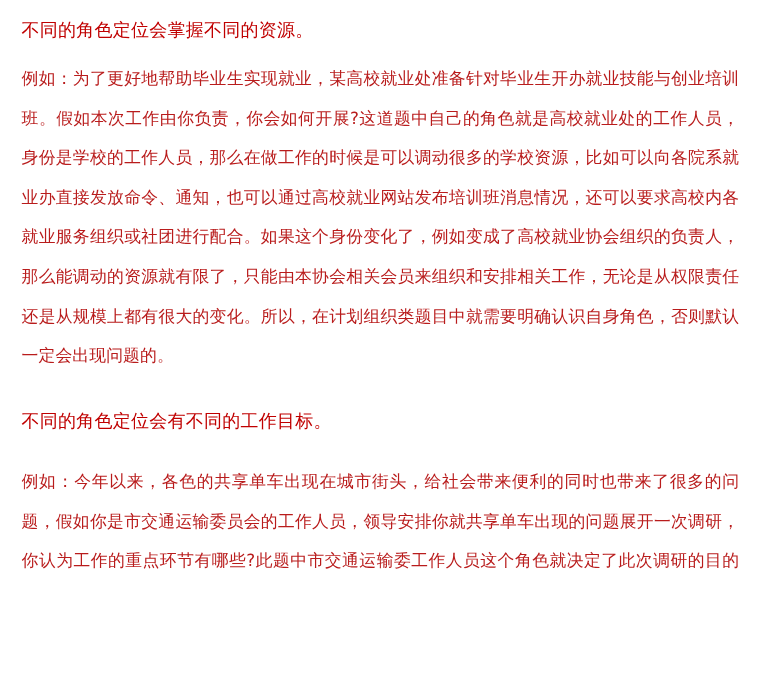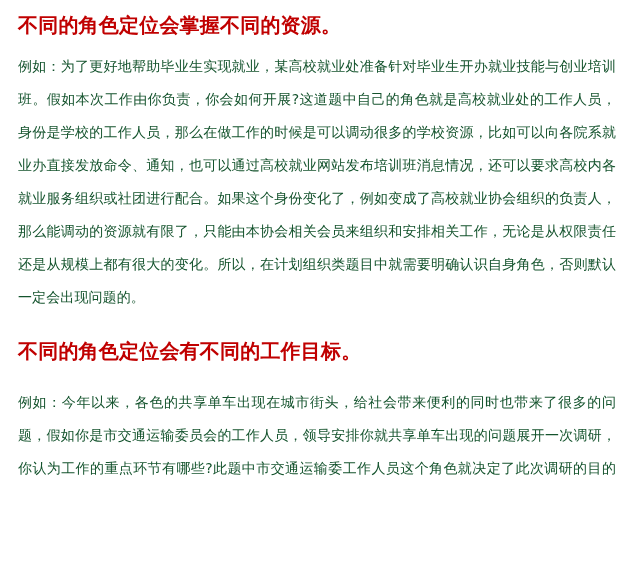--- a/index.html
+++ b/index.html
@@ -16,32 +16,32 @@
   }
   .page {
     width: 638px;
     height: 576px;
     box-sizing: border-box;
     padding: 14px 22px 0 18px;
     position: relative;
   }
   .heading {
     color: #c00000;
-    font-weight: bold;
-    font-size: 20px;
+    font-weight: normal;
+    font-size: 15px;
     line-height: 22px;
     margin: 0 0 14px 0;
     letter-spacing: 0.2px;
   }
   .heading.second {
     margin-top: 20px;
     margin-bottom: 24px;
   }
   .para {
-    color: #14532d;
+    color: #b91c1c;
     font-size: 14px;
     line-height: 33px;
     margin: 0;
     text-align: justify;
     text-justify: inter-ideograph;
     letter-spacing: 0.1px;
   }
   .para.clipped {
     max-height: 100px;
     overflow: hidden;

